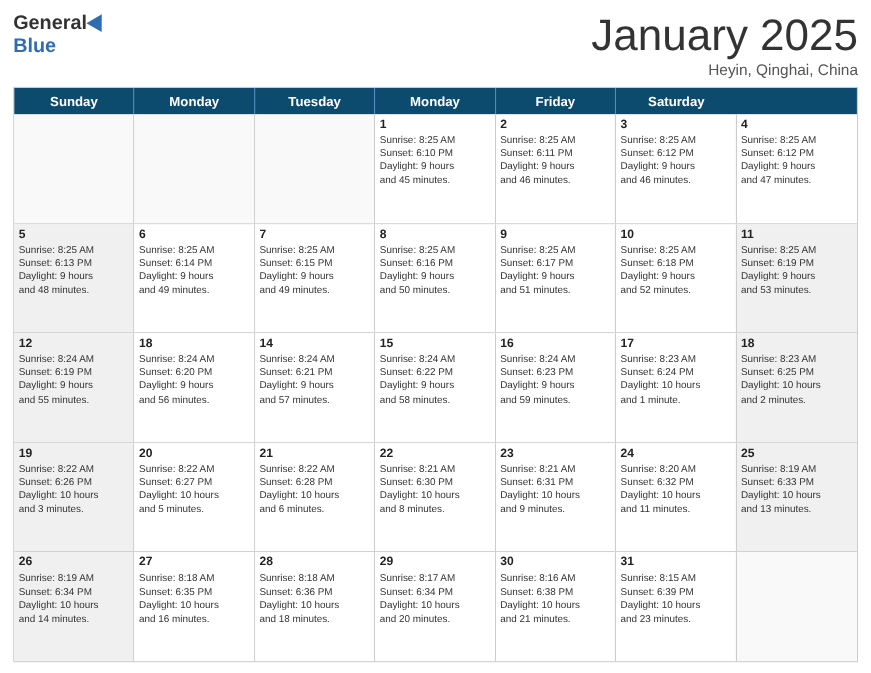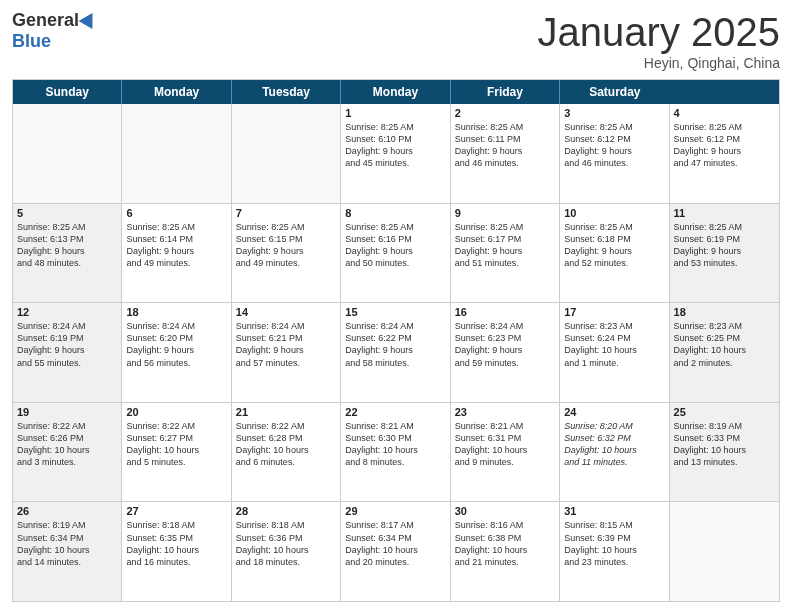--- a/index.html
+++ b/index.html
@@ -314,21 +314,21 @@
           </div>
           <div class="cal-cell">
             <div class="day-num">23</div>
             <div class="day-info" style="white-space: pre-line;">Sunrise: 8:21 AM
 Sunset: 6:31 PM
 Daylight: 10 hours
 and 9 minutes.</div>
           </div>
           <div class="cal-cell">
             <div class="day-num">24</div>
-            <div class="day-info" style="white-space: pre-line; font-style: italic;">Sunrise: 8:20 AM
+            <div class="day-info" style="white-space: pre-line;">Sunrise: 8:20 AM
 Sunset: 6:32 PM
 Daylight: 10 hours
 and 11 minutes.</div>
           </div>
           <div class="cal-cell shaded">
             <div class="day-num">25</div>
             <div class="day-info" style="white-space: pre-line;">Sunrise: 8:19 AM
 Sunset: 6:33 PM
 Daylight: 10 hours
 and 13 minutes.</div>

